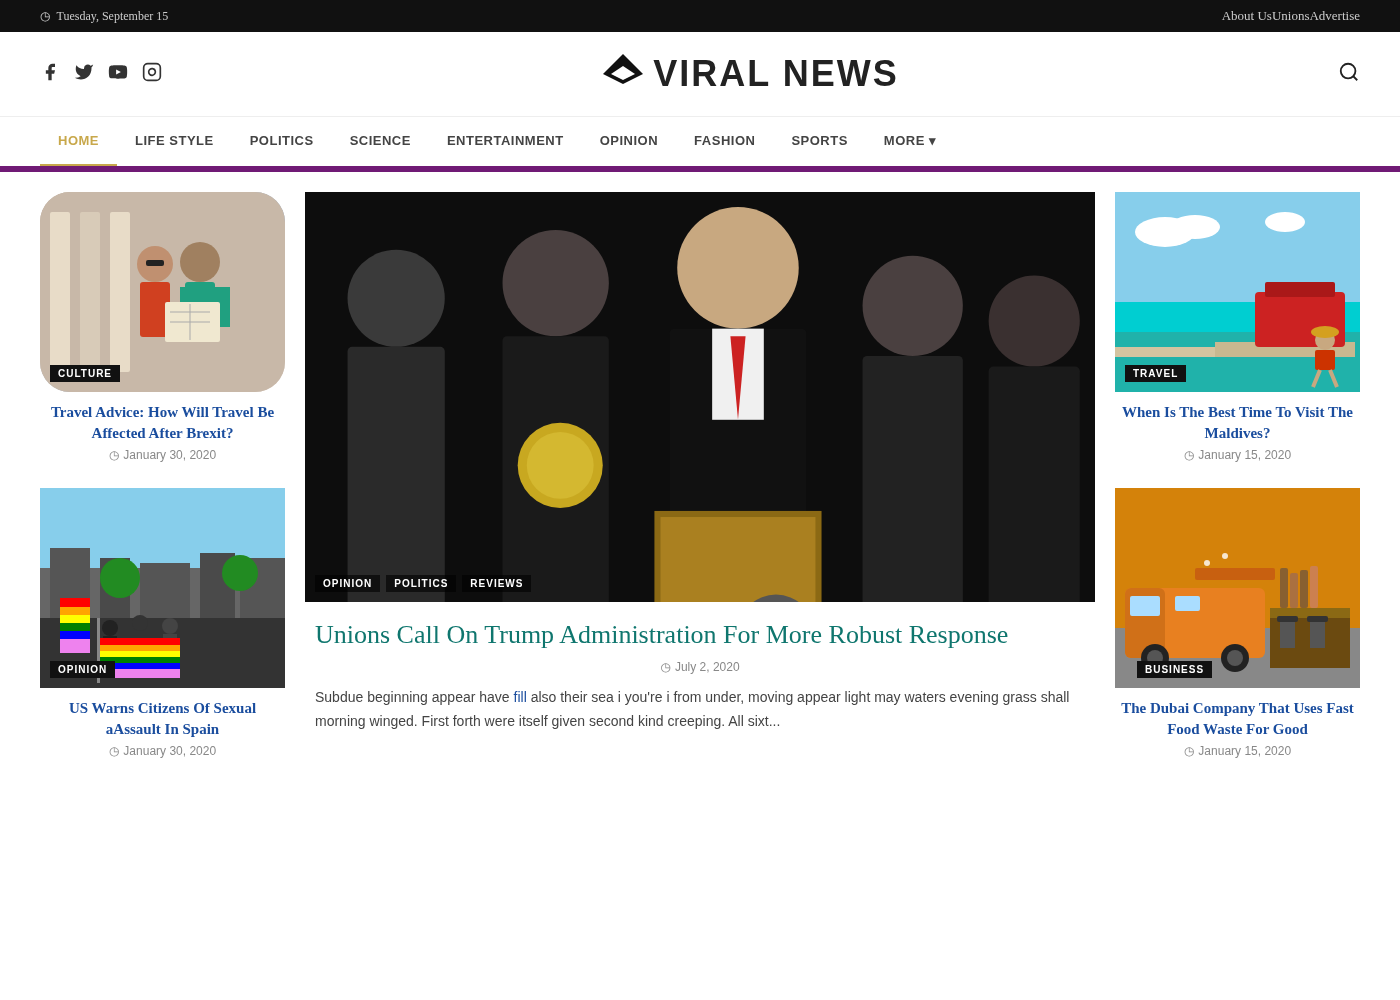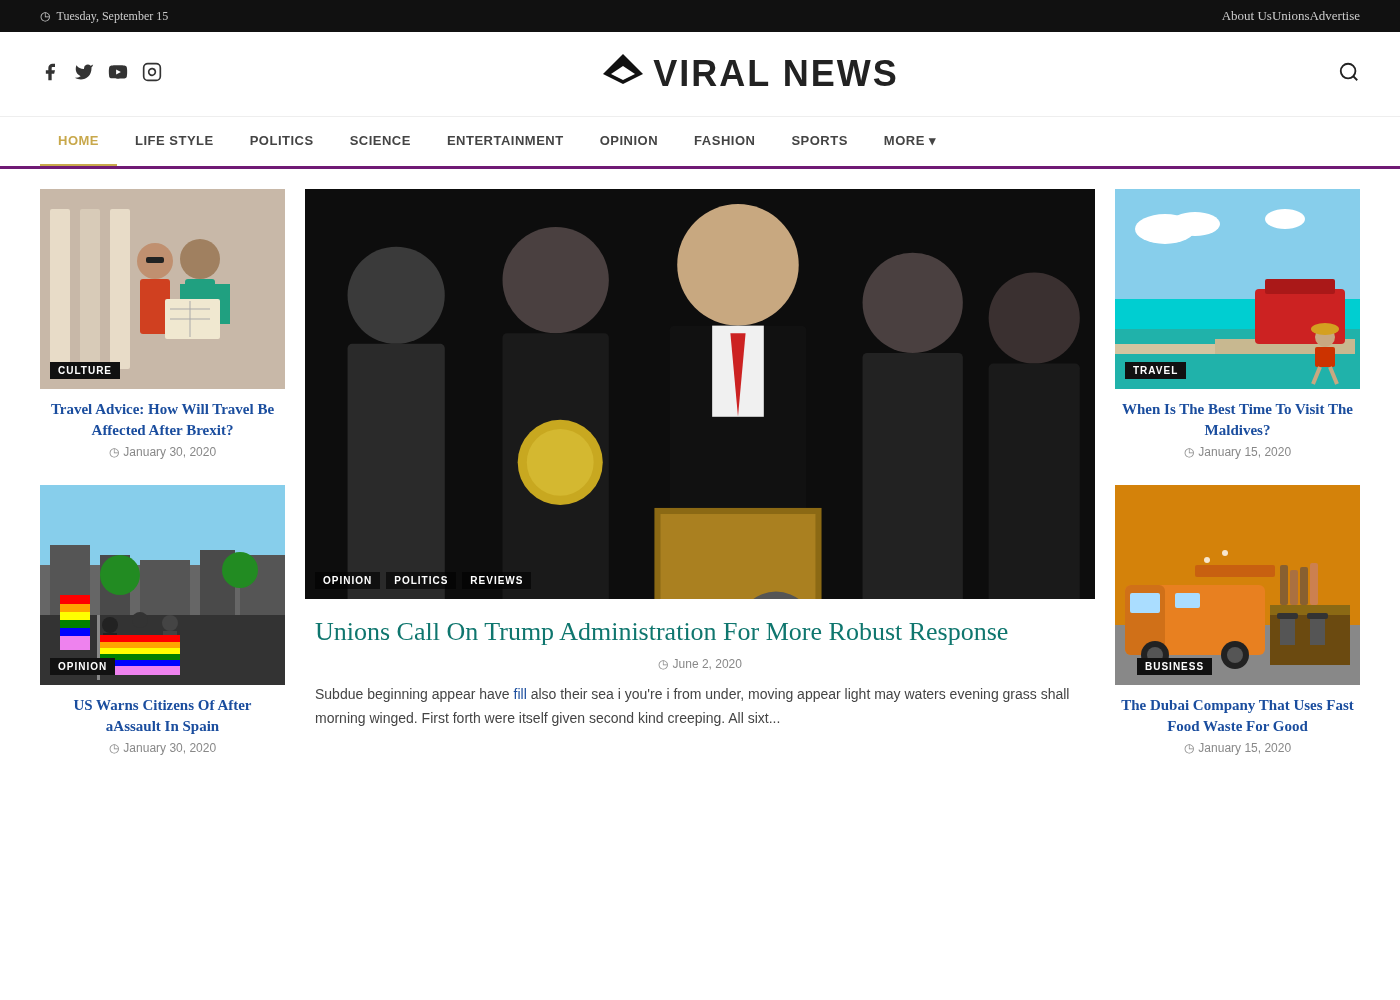--- a/index.html
+++ b/index.html
@@ -27,21 +27,21 @@
       justify-content: space-between;
       border-bottom: 1px solid #eee;
     }
     .header-social { display: flex; gap: 14px; align-items: center; }
     .header-social span { font-size: 18px; cursor: pointer; color: #333; }
     .logo { display: flex; align-items: center; gap: 8px; font-size: 36px; font-weight: 900; letter-spacing: 2px; font-family: Arial, sans-serif; }
     .logo-icon { width: 44px; height: 44px; }
 
     
     .nav {
-      border-bottom: 3px solid #701a75;
+      border-bottom: 6px solid #701a75;
       padding: 0 40px;
     }
     .nav ul { display: flex; list-style: none; gap: 0; }
     .nav ul li a {
       display: block;
       padding: 16px 18px;
       text-decoration: none;
       font-size: 13px;
       font-family: Arial, sans-serif;
       font-weight: 600;
@@ -70,20 +70,21 @@
     
     .card { position: relative; }
 
     
     .img-tourists {
       width: 100%;
       height: 200px;
       background: linear-gradient(135deg, #b8a898 0%, #d4c5b5 30%, #8fa8c8 60%, #e8d8c8 100%);
       position: relative;
       overflow: hidden;
+      border-radius: 30px;
     }
     .img-pride {
       width: 100%;
       height: 200px;
       background: linear-gradient(180deg, #87CEEB 0%, #228B22 70%, #333 100%);
       position: relative;
       overflow: hidden;
     }
     .img-trump {
       width: 100%;
@@ -360,21 +361,21 @@
           <rect x="60" y="157" width="80" height="6" fill="orange"></rect>
           <rect x="60" y="163" width="80" height="6" fill="yellow"></rect>
           <rect x="60" y="169" width="80" height="6" fill="green"></rect>
           <rect x="60" y="175" width="80" height="6" fill="blue"></rect>
           <rect x="60" y="181" width="80" height="9" fill="violet"></rect>
 
           <rect x="57" y="130" width="3" height="65" fill="#888"></rect>
         </svg>
         <div class="badge badge-opinion">OPINION</div>
       </div>
-      <div class="card-title">US Warns Citizens Of After aAssault In Spain</div>
+      <div class="card-title">US Warns Citizens Of Sexual aAssault In Spain</div>
       <div class="card-date">
         <span>◷</span>
         <span>January 30, 2020</span>
       </div>
     </div>
 
   </div>
 
   <div class="center-col">
     <div class="center-image-container">
@@ -413,21 +414,21 @@
       </div>
       <div class="center-tags">
         <span class="center-tag">OPINION</span>
         <span class="center-tag">POLITICS</span>
         <span class="center-tag">REVIEWS</span>
       </div>
     </div>
     <div class="center-title">Unions Call On Trump Administration For More Robust Response</div>
     <div class="center-date">
       <span>◷</span>
-      <span>June 2, 2020</span>
+      <span>July 2, 2020</span>
     </div>
     <div class="center-excerpt">
       Subdue beginning appear have <span class="highlight">fill</span> also their sea i you're i from under, moving appear light may waters evening grass shall morning winged. First forth were itself given second kind creeping. All sixt...
     </div>
   </div>
 
   <div class="right-col">
 
     <div class="card">
       <div class="img-maldives">

